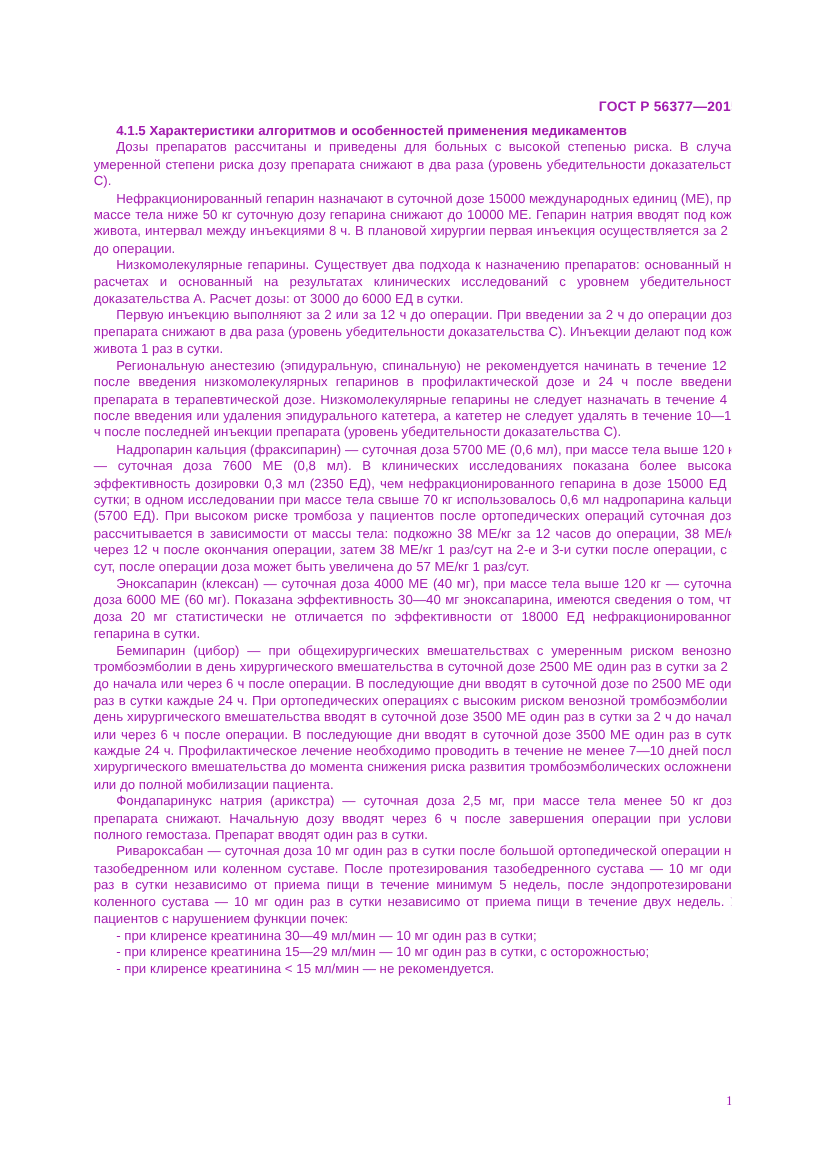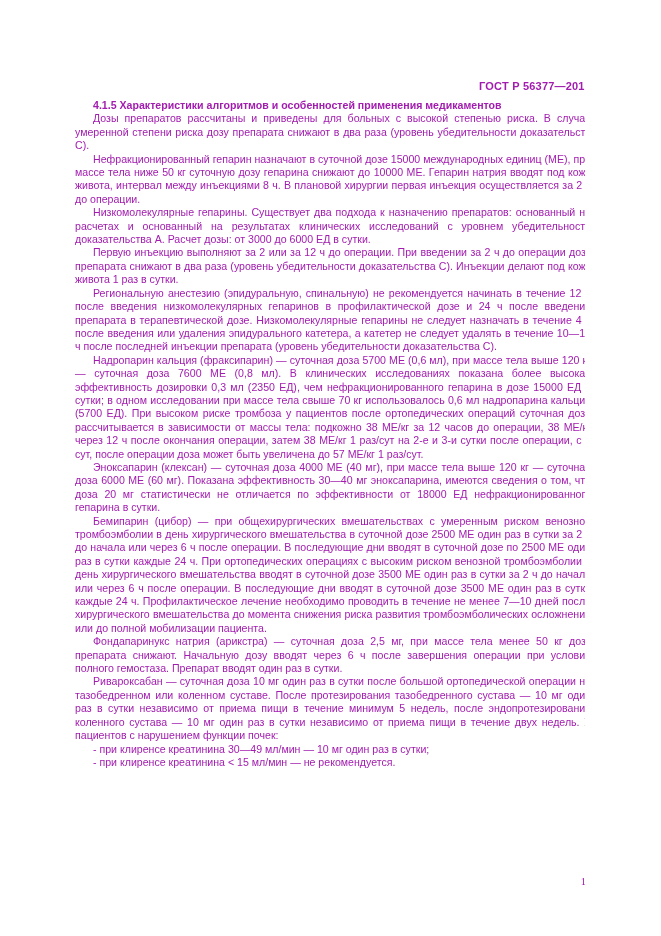--- a/index.html
+++ b/index.html
@@ -64,20 +64,21 @@
     <p>Нефракционированный гепарин назначают в суточной дозе 15000 международных единиц (МЕ), при массе тела ниже 50 кг суточную дозу гепарина снижают до 10000 МЕ. Гепарин натрия вводят под кожу живота, интервал между инъекциями 8 ч. В плановой хирургии первая инъекция осуществляется за 2 ч до операции.</p>
     <p>Низкомолекулярные гепарины. Существует два подхода к назначению препаратов: основанный на расчетах и основанный на результатах клинических исследований с уровнем убедительности доказательства А. Расчет дозы: от 3000 до 6000 ЕД в сутки.</p>
     <p>Первую инъекцию выполняют за 2 или за 12 ч до операции. При введении за 2 ч до операции дозу препарата снижают в два раза (уровень убедительности доказательства С). Инъекции делают под кожу живота 1 раз в сутки.</p>
     <p>Региональную анестезию (эпидуральную, спинальную) не рекомендуется начинать в течение 12 ч после введения низкомолекулярных гепаринов в профилактической дозе и 24 ч после введения препарата в терапевтической дозе. Низкомолекулярные гепарины не следует назначать в течение 4 ч после введения или удаления эпидурального катетера, а катетер не следует удалять в течение 10—12 ч после последней инъекции препарата (уровень убедительности доказательства С).</p>
     <p>Надропарин кальция (фраксипарин) — суточная доза 5700 МЕ (0,6 мл), при массе тела выше 120 кг — суточная доза 7600 МЕ (0,8 мл). В клинических исследованиях показана более высокая эффективность дозировки 0,3 мл (2350 ЕД), чем нефракционированного гепарина в дозе 15000 ЕД в сутки; в одном исследовании при массе тела свыше 70 кг использовалось 0,6 мл надропарина кальция (5700 ЕД). При высоком риске тромбоза у пациентов после ортопедических операций суточная доза рассчитывается в зависимости от массы тела: подкожно 38 МЕ/кг за 12 часов до операции, 38 МЕ/кг через 12 ч после окончания операции, затем 38 МЕ/кг 1 раз/сут на 2-е и 3-и сутки после операции, с 4 сут, после операции доза может быть увеличена до 57 МЕ/кг 1 раз/сут.</p>
     <p>Эноксапарин (клексан) — суточная доза 4000 МЕ (40 мг), при массе тела выше 120 кг — суточная доза 6000 МЕ (60 мг). Показана эффективность 30—40 мг эноксапарина, имеются сведения о том, что доза 20 мг статистически не отличается по эффективности от 18000 ЕД нефракционированного гепарина в сутки.</p>
     <p>Бемипарин (цибор) — при общехирургических вмешательствах с умеренным риском венозной тромбоэмболии в день хирургического вмешательства в суточной дозе 2500 МЕ один раз в сутки за 2 ч до начала или через 6 ч после операции. В последующие дни вводят в суточной дозе по 2500 МЕ один раз в сутки каждые 24 ч. При ортопедических операциях с высоким риском венозной тромбоэмболии в день хирургического вмешательства вводят в суточной дозе 3500 МЕ один раз в сутки за 2 ч до начала или через 6 ч после операции. В последующие дни вводят в суточной дозе 3500 МЕ один раз в сутки каждые 24 ч. Профилактическое лечение необходимо проводить в течение не менее 7—10 дней после хирургического вмешательства до момента снижения риска развития тромбоэмболических осложнений или до полной мобилизации пациента.</p>
     <p>Фондапаринукс натрия (арикстра) — суточная доза 2,5 мг, при массе тела менее 50 кг дозу препарата снижают. Начальную дозу вводят через 6 ч после завершения операции при условии полного гемостаза. Препарат вводят один раз в сутки.</p>
     <p>Ривароксабан — суточная доза 10 мг один раз в сутки после большой ортопедической операции на тазобедренном или коленном суставе. После протезирования тазобедренного сустава — 10 мг один раз в сутки независимо от приема пищи в течение минимум 5 недель, после эндопротезирования коленного сустава — 10 мг один раз в сутки независимо от приема пищи в течение двух недель. У пациентов с нарушением функции почек:</p>
     <p>- при клиренсе креатинина 30—49 мл/мин — 10 мг один раз в сутки;</p>
+    <p>- при клиренсе креатинина 15—29 мл/мин — 10 мг один раз в сутки, с осторожностью;</p>
     <p>- при клиренсе креатинина &lt; 15 мл/мин — не рекомендуется.</p>
   </div>
 
   <div class="page-number">
     <span>11</span>
   </div>
 
 </div>
 
 </body></html>

